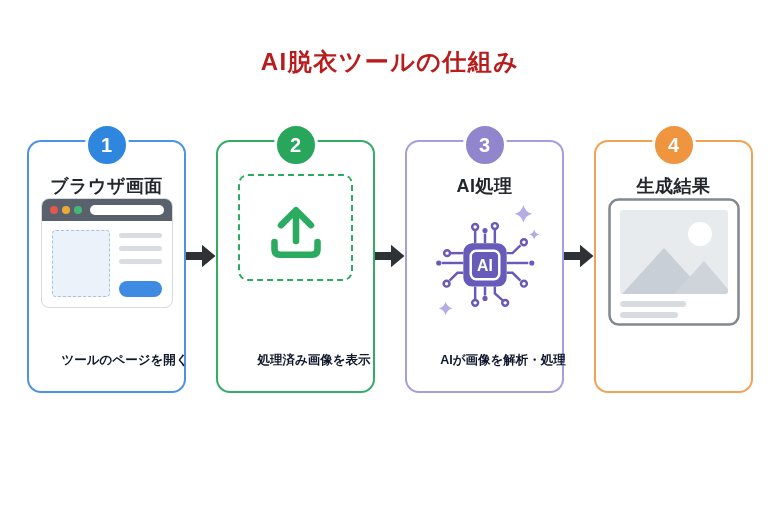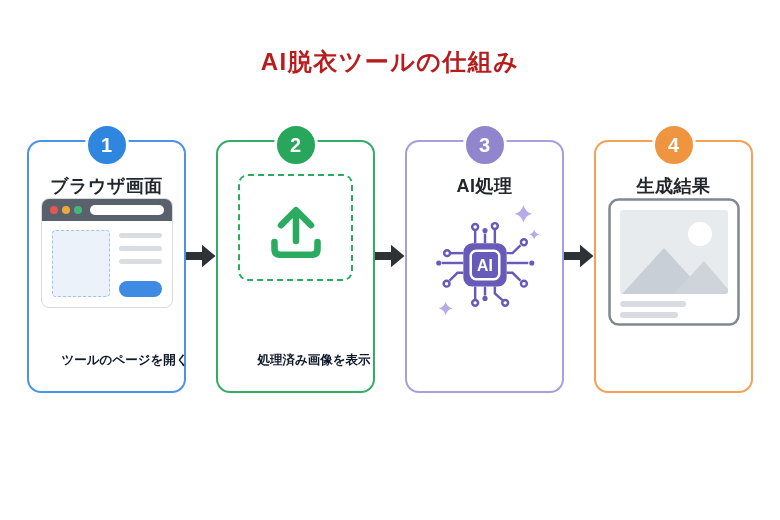--- a/index.html
+++ b/index.html
@@ -154,20 +154,21 @@
           <rect x="38" y="46" width="44" height="44" rx="9" fill="#685ab8"></rect>
           <rect x="45.5" y="53.5" width="29" height="29" rx="5.5" fill="none" stroke="#fff" stroke-width="2.5"></rect>
           <text x="60" y="74.5" text-anchor="middle" font-size="16" font-weight="bold" fill="#fff" font-family="Liberation Sans, DejaVu Sans, sans-serif">AI</text>
           <g fill="#b6abe7">
             <path d="M99 7q1.8 7.2 9 9-7.2 1.8-9 9-1.8-7.2-9-9 7.2-1.8 9-9z"></path>
             <path d="M110 32q1 4 5 5-4 1-5 5-1-4-5-5 4-1 5-5z"></path>
             <path d="M20 105q1.4 5.6 7 7-5.6 1.4-7 7-1.4-5.6-7-7 5.6-1.4 7-7z"></path>
           </g>
         </svg>
       </div>
+      <div class="step-caption">AIが画像を解析・処理</div>
     </div>
 
     <div class="arrow">
       <svg width="30" height="30" viewBox="0 0 30 30">
         <path d="M0 11h16V3.8L29.5 15 16 26.2V19H0z" fill="#2d3237"></path>
       </svg>
     </div>
 
     <div class="card card--4">
       <div class="badge">

